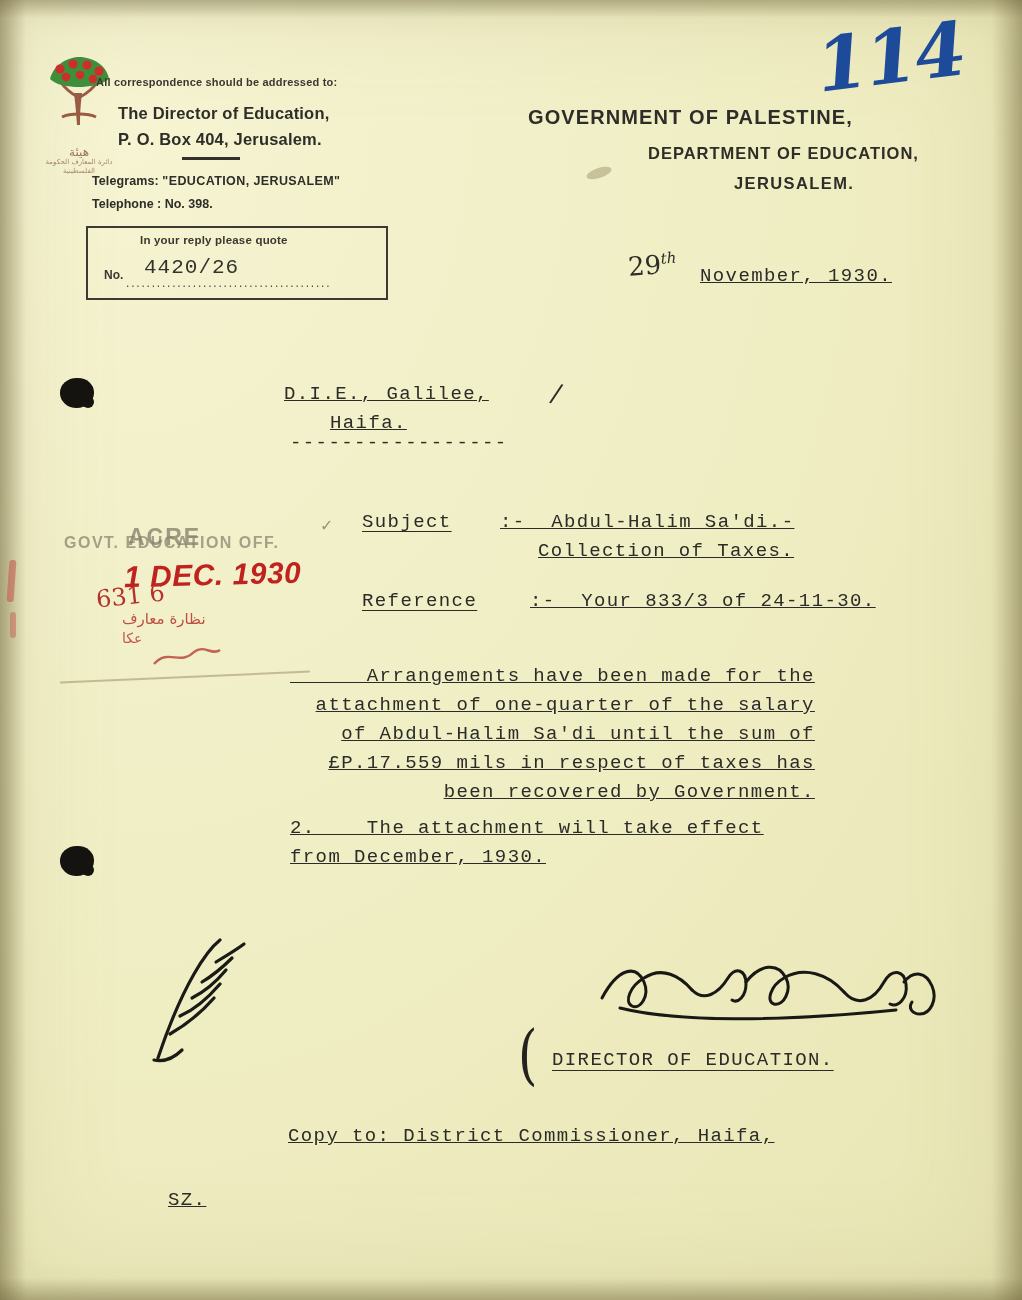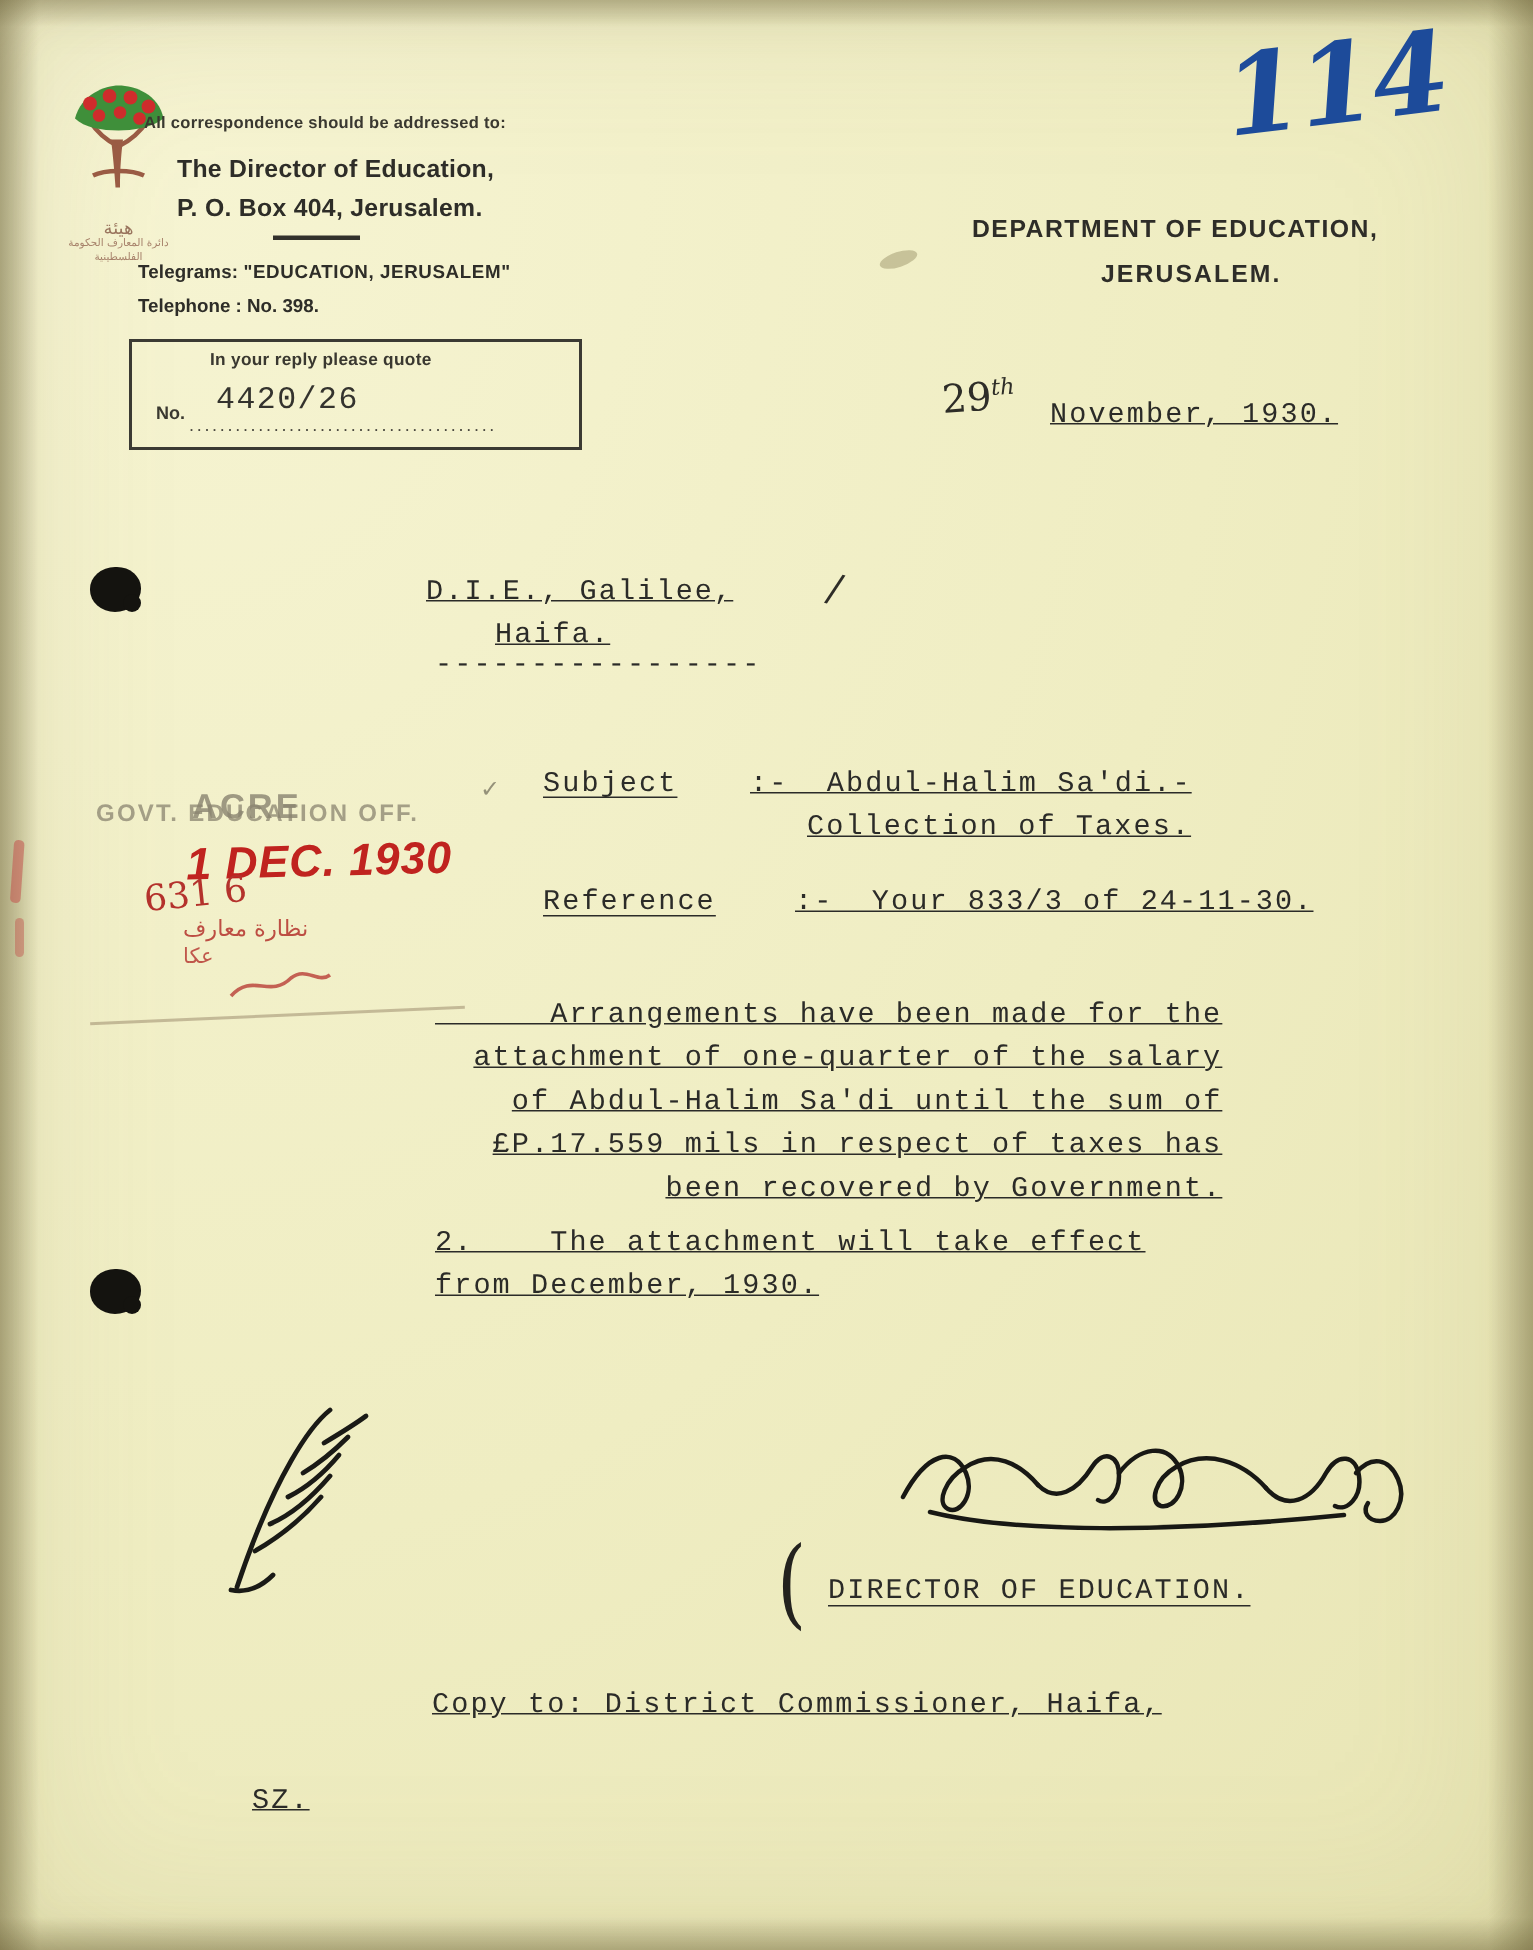--- a/index.html
+++ b/index.html
@@ -523,20 +523,21 @@
     <span class="q">"EDUCATION, JERUSALEM"</span>
   </div>
   <div class="lh-phone letterhead-bold">Telephone : No. 398.</div>
 
   <div class="reply-box"></div>
   <div class="reply-box-title">In your reply please quote</div>
   <div class="reply-no-label">No.</div>
   <div class="reply-no-value">4420/26</div>
   <div class="reply-dots">........................................</div>
 
+  <div class="gov letterhead-bold">GOVERNMENT OF PALESTINE,</div>
   <div class="dept letterhead-bold">DEPARTMENT OF EDUCATION,</div>
   <div class="jer letterhead-bold">JERUSALEM.</div>
   <div class="smudge-1"></div>
 
   <div class="date-hand"><span>29</span><sup>th</sup></div>
   <div class="date-typed typed">November, 1930.</div>
 
   <div class="hole top"></div>
   <div class="hole bot"></div>
 

